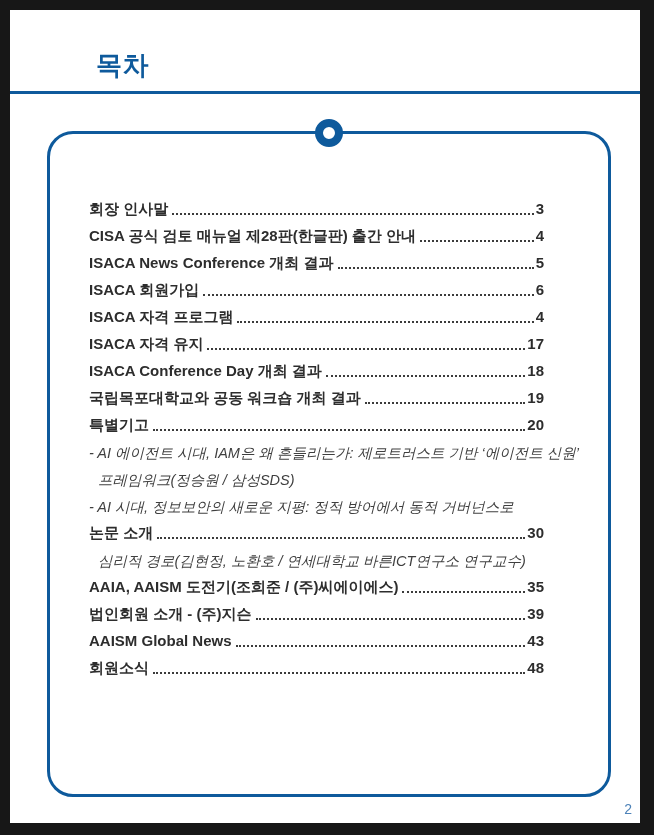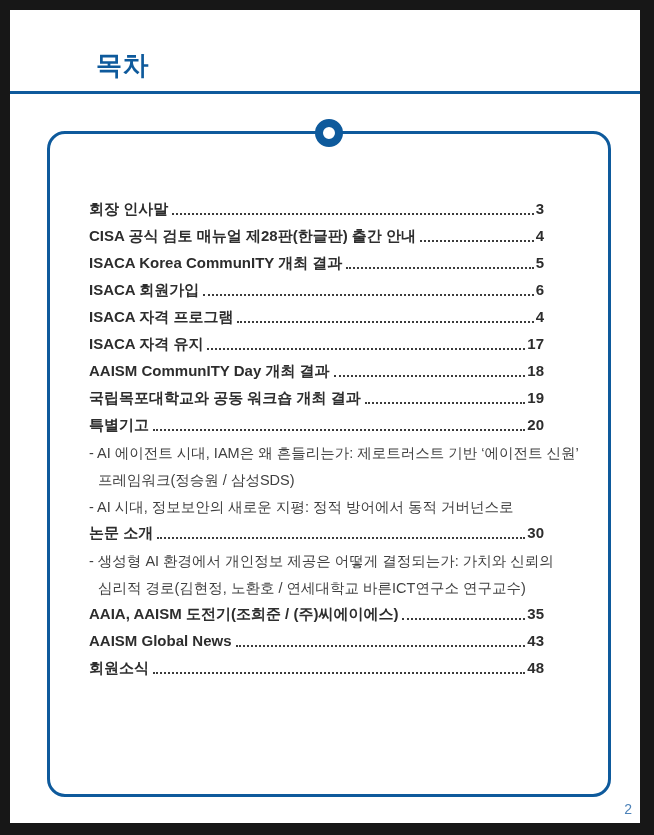--- a/index.html
+++ b/index.html
@@ -17,21 +17,21 @@
     font-size:26px;font-weight:700;color:var(--accent,#0e5a9c);
     line-height:1;letter-spacing:0.5px;margin-left:48px;
   }
   .title-rule{
     position:absolute;left:0;top:81px;width:630px;height:3px;
     background:var(--accent,#0e5a9c);
   }
   .toc-box{
     position:absolute;left:37px;top:121px;width:558px;height:660px;
     border:3.5px solid var(--accent,#0e5a9c);
-    border-radius:18px;
+    border-radius:26px;
   }
   .ornament{
     position:absolute;top:-15px;left:50%;transform:translateX(-50%);
     width:12px;height:12px;border-radius:50%;
     background:#ffffff;border:8px solid var(--accent,#0e5a9c);
   }
   .toc-list{
     position:absolute;left:0;top:0;right:0;
     padding:58px 64px 0 39px;
   }
@@ -41,21 +41,21 @@
   }
   .toc-label{white-space:nowrap;line-height:1.25;}
   .leader{
     flex:1;border-bottom:2.5px dotted #3b3b3b;
     margin:0 2px 4px 4px;min-width:10px;
   }
   .toc-page{font-weight:700;line-height:1.25;}
   .toc-sub{
     display:flex;align-items:flex-end;height:27px;
     font-size:14.5px;font-weight:400;color:#3f3f3f;
-    white-space:nowrap;line-height:1.25;
+    white-space:nowrap;line-height:1.25;font-style:italic;
   }
   .toc-sub.cont{padding-left:9px;}
   .page-number{
     position:absolute;right:8px;bottom:6px;
     font-size:14px;color:var(--pagenum,#4d82b8);
   }
 </style>
 </head>
 <body style="--accent: #0e5a9c; --pagenum: #4d82b8; background: rgb(23, 23, 23);">
 
@@ -70,41 +70,41 @@
           <span class="toc-label">회장 인사말</span>
           <span class="leader"></span>
           <span class="toc-page">3</span>
         </div>
         <div class="toc-row">
           <span class="toc-label">CISA 공식 검토 매뉴얼 제28판(한글판) 출간 안내</span>
           <span class="leader"></span>
           <span class="toc-page">4</span>
         </div>
         <div class="toc-row">
-          <span class="toc-label">ISACA Korea CommunITY 개최 결과</span>
+          <span class="toc-label">ISACA News Conference 개최 결과</span>
           <span class="leader"></span>
           <span class="toc-page">5</span>
         </div>
         <div class="toc-row">
           <span class="toc-label">ISACA 회원가입</span>
           <span class="leader"></span>
           <span class="toc-page">6</span>
         </div>
         <div class="toc-row">
           <span class="toc-label">ISACA 자격 프로그램</span>
           <span class="leader"></span>
           <span class="toc-page">4</span>
         </div>
         <div class="toc-row">
           <span class="toc-label">ISACA 자격 유지</span>
           <span class="leader"></span>
           <span class="toc-page">17</span>
         </div>
         <div class="toc-row">
-          <span class="toc-label">AAISM CommunITY Day 개최 결과</span>
+          <span class="toc-label">ISACA Conference Day 개최 결과</span>
           <span class="leader"></span>
           <span class="toc-page">18</span>
         </div>
         <div class="toc-row">
           <span class="toc-label">국립목포대학교와 공동 워크숍 개최 결과</span>
           <span class="leader"></span>
           <span class="toc-page">19</span>
         </div>
         <div class="toc-row">
           <span class="toc-label">특별기고</span>
@@ -112,26 +112,30 @@
           <span class="toc-page">20</span>
         </div>
         <div class="toc-sub">- AI 에이전트 시대, IAM은 왜 흔들리는가: 제로트러스트 기반 ‘에이전트 신원’</div>
         <div class="toc-sub cont">프레임워크(정승원 / 삼성SDS)</div>
         <div class="toc-sub">- AI 시대, 정보보안의 새로운 지평: 정적 방어에서 동적 거버넌스로</div>
         <div class="toc-row">
           <span class="toc-label">논문 소개</span>
           <span class="leader"></span>
           <span class="toc-page">30</span>
         </div>
-        <div class="toc-sub">- 생성형 AI 환경에서 개인정보 제공은 어떻게 결정되는가: 가치와 신뢰의</div>
         <div class="toc-sub cont">심리적 경로(김현정, 노환호 / 연세대학교 바른ICT연구소 연구교수)</div>
         <div class="toc-row">
           <span class="toc-label">AAIA, AAISM 도전기(조희준 / (주)씨에이에스)</span>
           <span class="leader"></span>
           <span class="toc-page">35</span>
+        </div>
+        <div class="toc-row">
+          <span class="toc-label">법인회원 소개 - (주)지슨</span>
+          <span class="leader"></span>
+          <span class="toc-page">39</span>
         </div>
         <div class="toc-row">
           <span class="toc-label">AAISM Global News</span>
           <span class="leader"></span>
           <span class="toc-page">43</span>
         </div>
         <div class="toc-row">
           <span class="toc-label">회원소식</span>
           <span class="leader"></span>
           <span class="toc-page">48</span>

